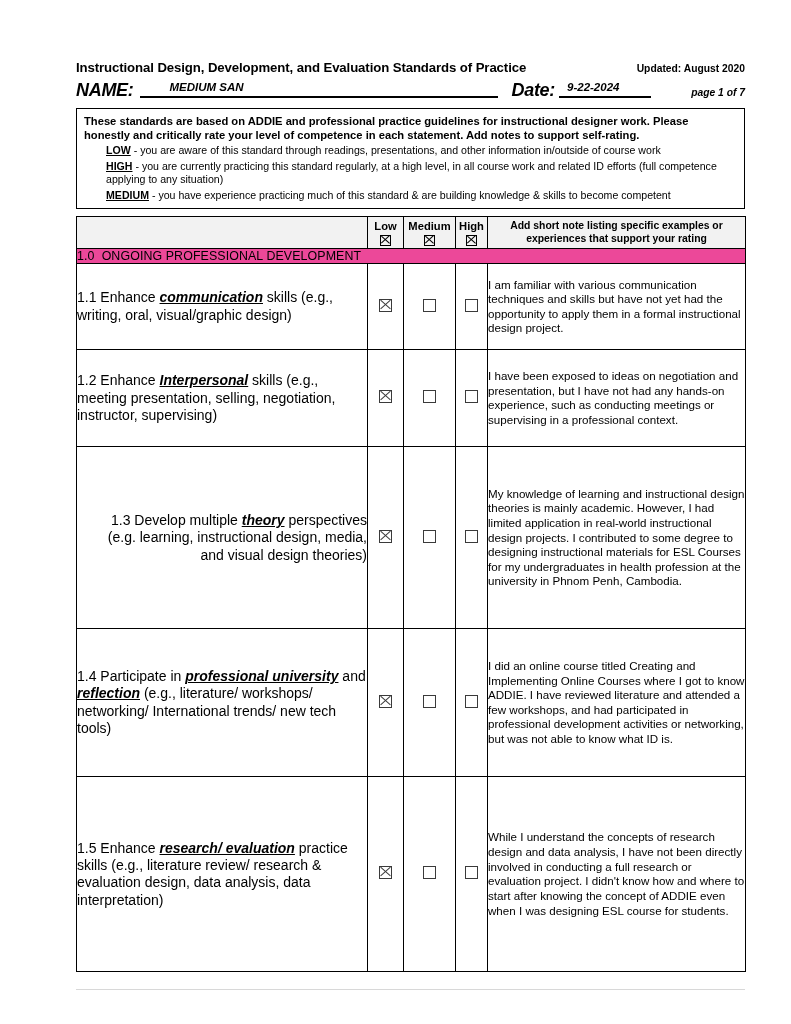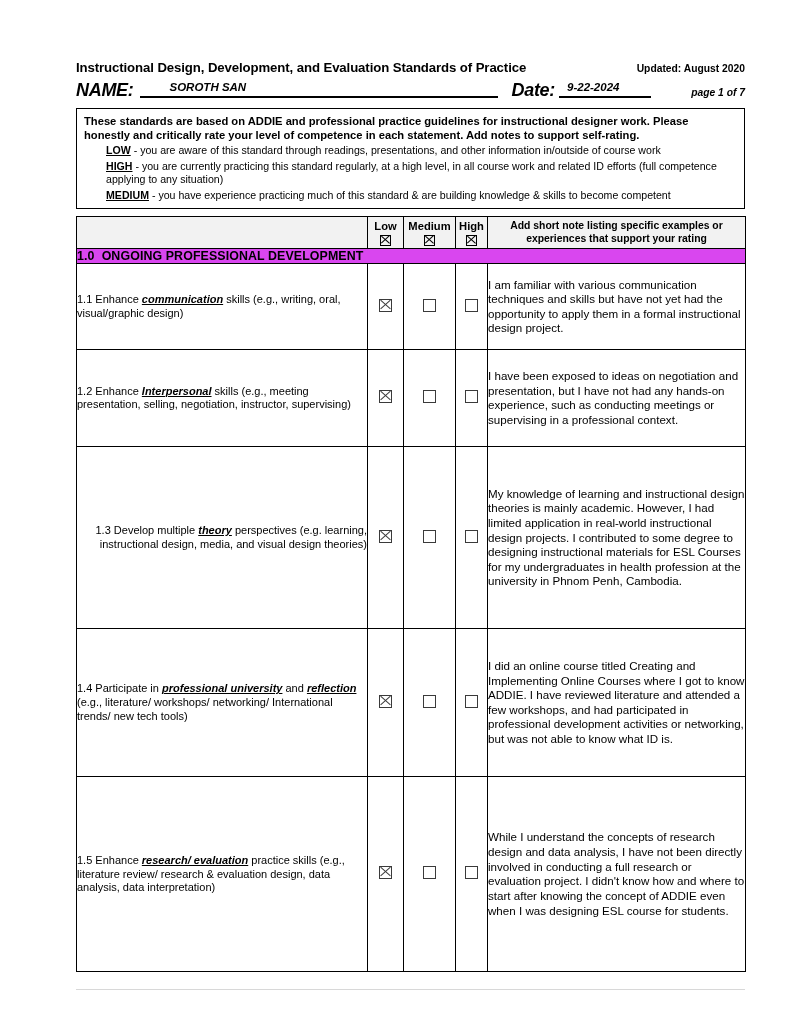--- a/index.html
+++ b/index.html
@@ -171,33 +171,33 @@
     content: "";
     position: absolute;
     left: -1px; top: 3px;
     width: 10.5px; height: 1.2px;
     background: #000;
   }
   .hdr-chk::before { transform: rotate(42deg); }
   .hdr-chk::after  { transform: rotate(-42deg); }
 
   .section-row td {
-    background: #d946ef;
-    font-weight: bold;
+    background: #ec4899;
+    font-weight: normal;
     font-size: 12.4px;
     padding: 3px 0 4px 10px;
     letter-spacing: 0.1px;
     border-left: 1px solid #000;
     border-right: 1px solid #000;
     border-top: 1px solid #000;
     border-bottom: 1px solid #000;
   }
 
   .stmt {
-    font-size: 11px;
+    font-size: 14px;
     line-height: 1.24;
     padding: 6px 4px 6px 14px;
   }
   .stmt.indent { padding-left: 16px; text-align: right; }
   .stmt em {
     font-style: italic;
     font-weight: bold;
     text-decoration: underline;
   }
 
@@ -247,21 +247,21 @@
 <div class="page">
   <div class="content">
 
     <div class="doc-title-row">
       <div class="doc-title">Instructional Design, Development, and Evaluation Standards of Practice</div>
       <div class="doc-updated">Updated: August 2020</div>
     </div>
 
     <div class="name-row">
       <span class="lbl-name">NAME:</span>
-      <span class="name-field">SOROTH SAN</span>
+      <span class="name-field">MEDIUM SAN</span>
       <span class="lbl-date">Date:</span>
       <span class="date-field">9-22-2024</span>
       <span class="page-num">page 1 of 7</span>
     </div>
 
     <div class="instructions">
       <div class="intro">These standards are based on ADDIE and professional practice guidelines for instructional designer work. Please honestly and critically rate your level of competence in each statement. Add notes to support self-rating.</div>
       <div class="level">
         <span class="tag">LOW</span><span> - you are aware of this standard through readings, presentations, and other information in/outside of course work</span>
       </div>

